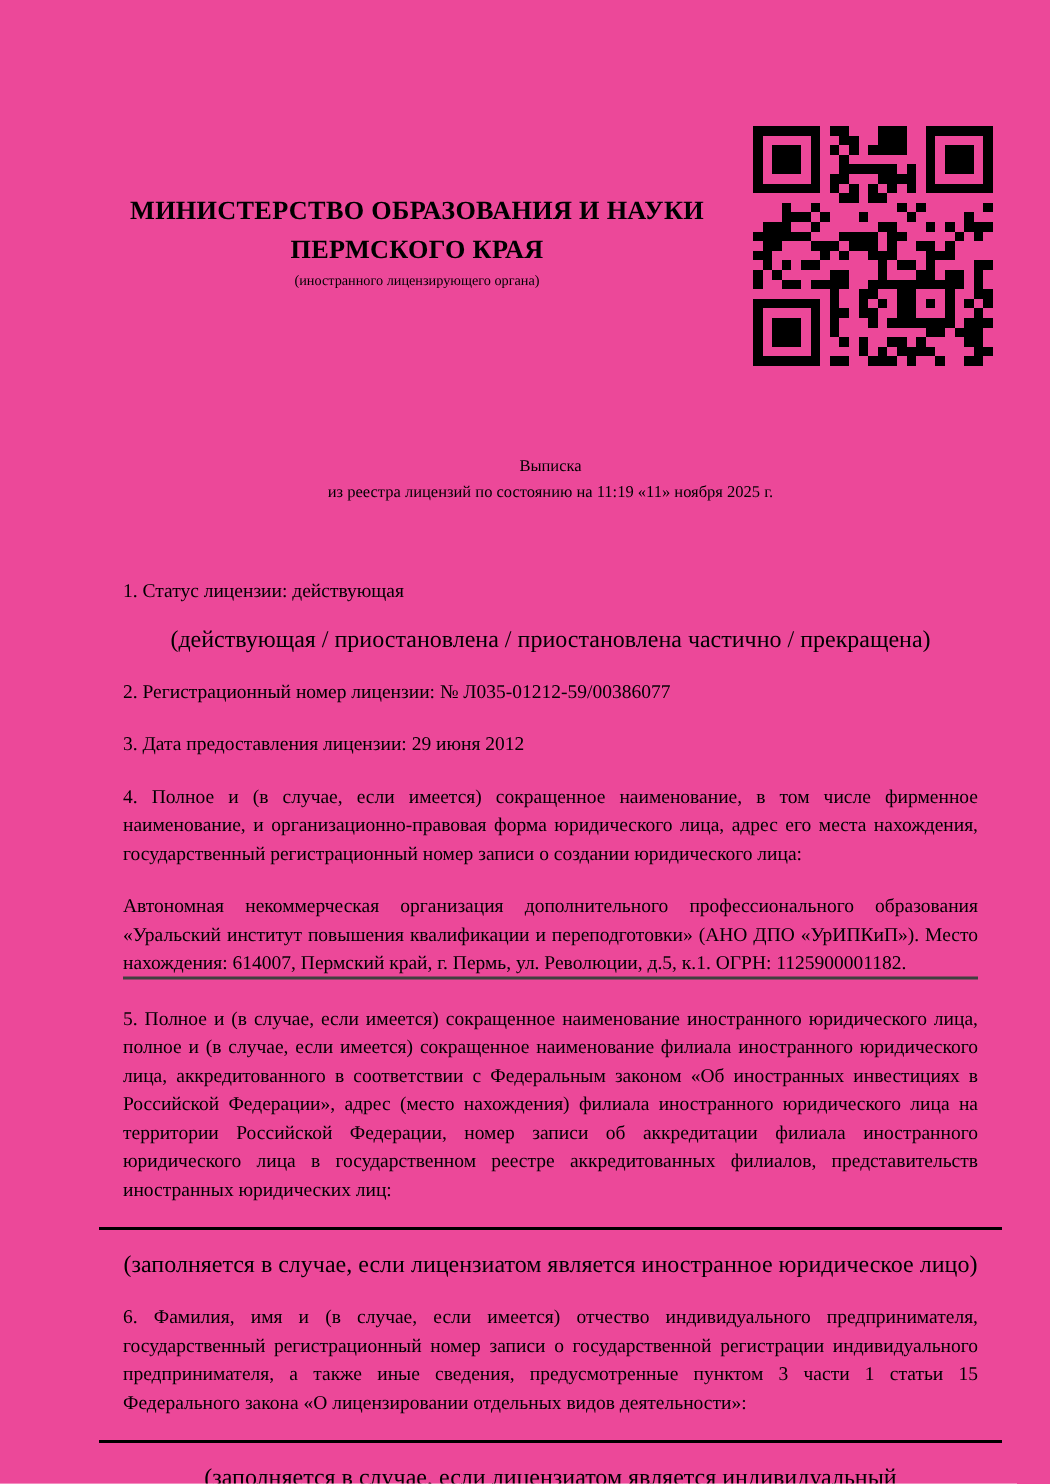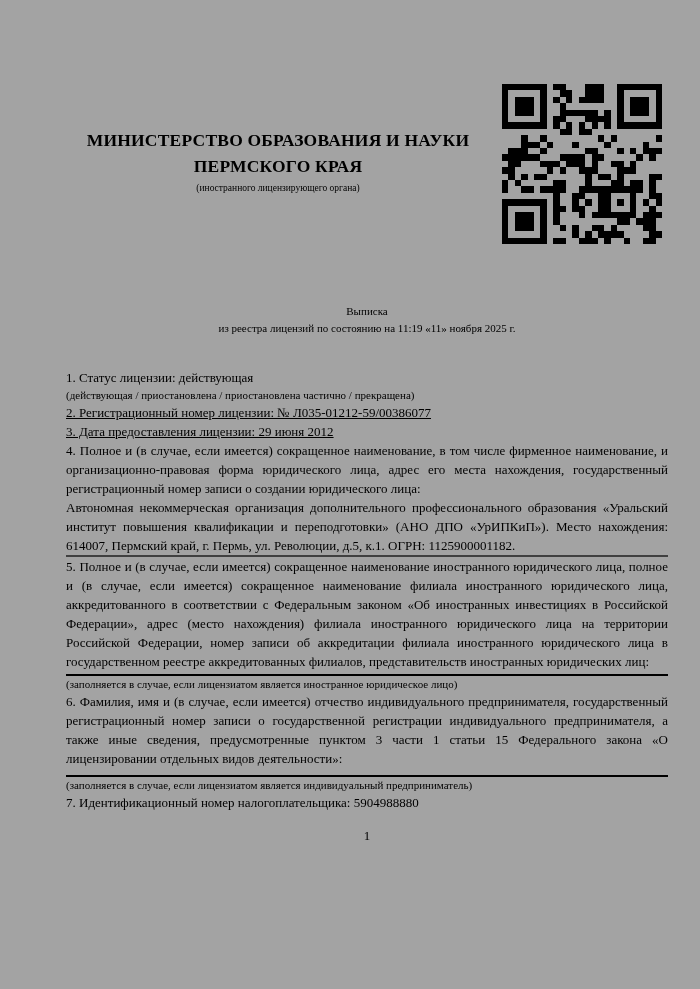--- a/index.html
+++ b/index.html
@@ -1,34 +1,34 @@
 <!DOCTYPE html>
 <html><head>
 <meta charset="utf-8">
 <style>
   html,body{margin:0;padding:0;overflow:hidden;}
   body{
     width:700px;height:989px;background:#ffffff;position:relative;
     font-family:"Liberation Serif","DejaVu Serif",serif;color:#000;
   }
-  .page{position:absolute;inset:0;background:#a3a3a3;}
+  .page{position:absolute;inset:0;background:#ec4899;}
   .header{position:absolute;left:66px;top:127px;width:424px;text-align:center;}
   .title-line{font-weight:bold;font-size:17.5px;line-height:26px;white-space:nowrap;letter-spacing:.2px;}
   .header-cap{font-size:9.5px;line-height:13px;margin-top:3px;}
   .qr{position:absolute;left:502px;top:84px;width:160px;height:160px;}
   .doc-title{position:absolute;left:66px;top:303px;width:602px;text-align:center;font-size:11px;line-height:16.5px;}
   .body{position:absolute;left:66px;top:368px;width:602px;font-size:13px;line-height:19px;}
-  .body p{margin:0;}
+  .body p{margin:16px;}
   .just{text-align:justify;font-family:Liberation Serif, serif;}
-  .m13{margin-top:13px;text-decoration:underline;}
+  .m13{margin-top:13px;}
   .m14{margin-top:14px;}
   .m4u{margin-top:4px;}
   .m16{margin-top:16px;}
   .m20{margin-top:20px;}
-  .cap{font-size:11px;line-height:16px;margin-top:2px;text-align:left;}
+  .cap{font-size:16px;line-height:16px;margin-top:2px;text-align:center;}
   .underlined{border-bottom:2px solid #404040;}
   .blank-line{height:0;border-top:2px solid #000;margin-top:3px;}
   .blank-line.b6{margin-top:7px;}
   .pageno{margin-top:14px;text-align:center;font-size:13px;line-height:19px;}
   .qr svg{display:block;}
 </style>
 </head>
 <body>
 
 <div class="page">

